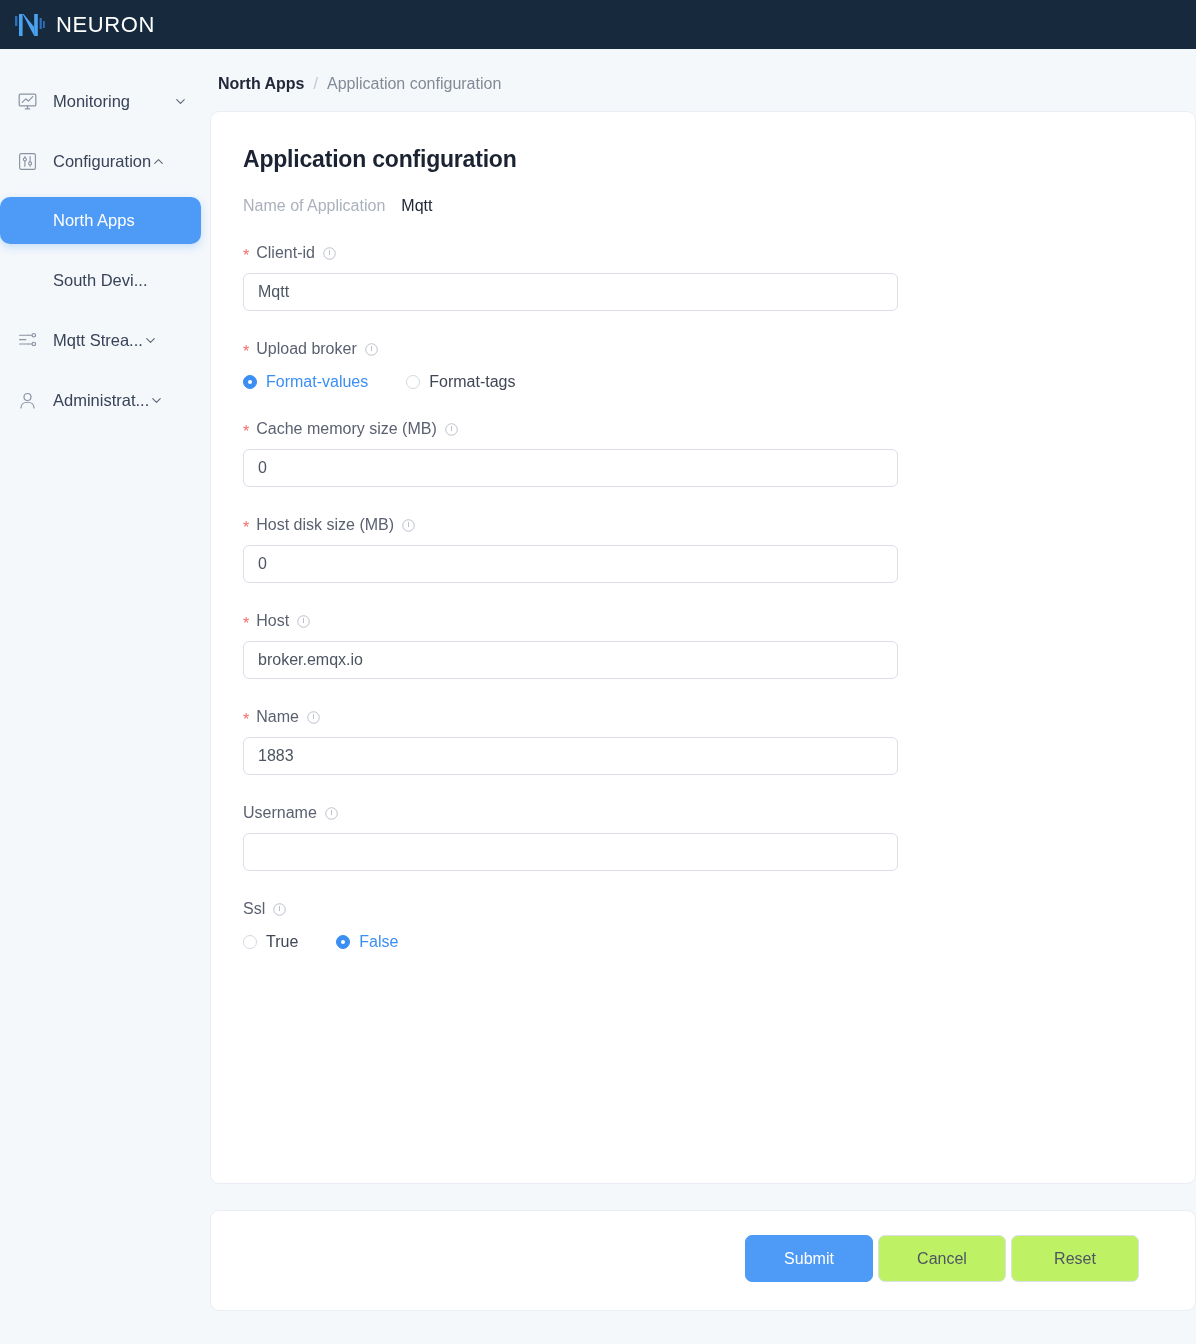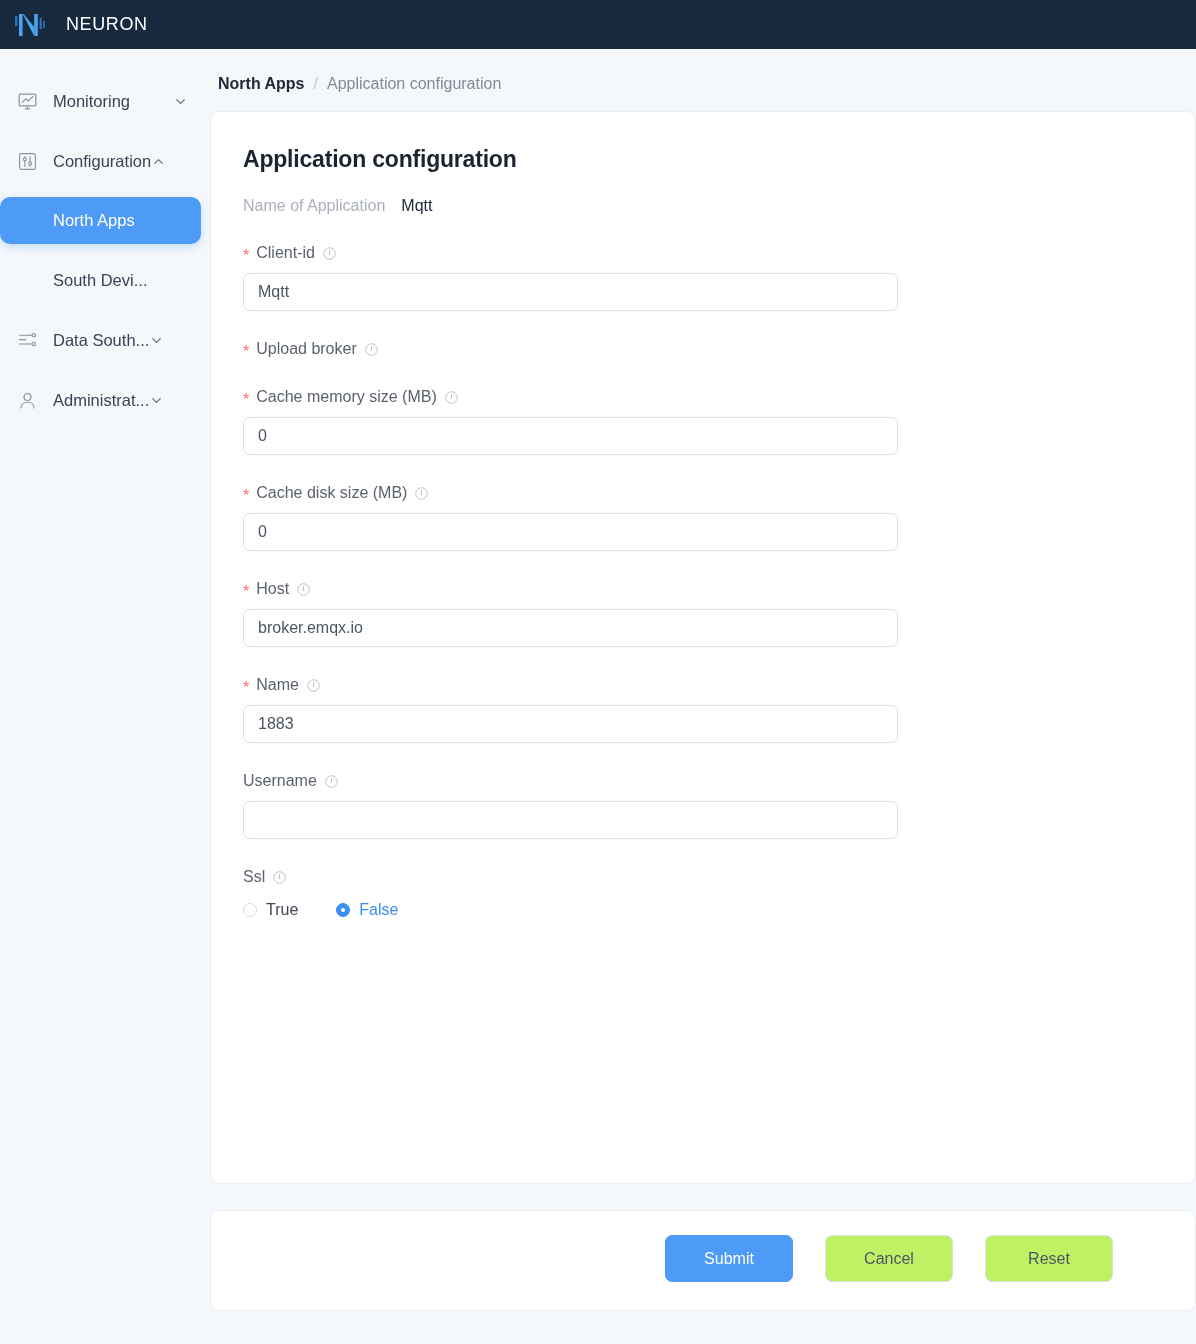--- a/index.html
+++ b/index.html
@@ -22,23 +22,23 @@
     position: relative;
     z-index: 5;
   }
   .logo-mark {
     width: 32px; height: 30px;
     display: flex; align-items: center;
     flex-shrink: 0;
   }
   .brand-name {
     color: #ffffff;
-    font-size: 18px;
+    font-size: 22px;
     letter-spacing: .6px;
-    margin-left: 20px;
+    margin-left: 10px;
   }
 
   
   .shell { display: flex; height: 1295px; }
 
   
   .sidebar {
     width: 210px;
     flex-shrink: 0;
     background: #f5f8fb;
@@ -108,24 +108,24 @@
 
   .card {
     background: #ffffff;
     border: 1px solid #eaeef4;
     border-radius: 9px;
     margin-right: 0px;
   }
   .card-main { padding: 34px 32px 40px 32px; min-height: 1073px; }
   .card-footer {
     margin-top: 26px;
-    padding: 24px 82px 28px 32px;
+    padding: 24px 56px 28px 32px;
     display: flex;
     justify-content: flex-end;
-    gap: 32px;
+    gap: 5px;
   }
 
   .page-title {
     font-size: 23px;
     font-weight: bold;
     color: #1b2231;
     letter-spacing: -.2px;
   }
 
   .appname-row {
@@ -278,21 +278,21 @@
         <svg width="21" height="21" viewBox="0 0 24 24" fill="none" stroke="currentColor" stroke-width="1.4" stroke-linecap="round">
           <line x1="3" y1="6" x2="13" y2="6"></line>
           <line x1="3" y1="11" x2="10" y2="11"></line>
           <line x1="3" y1="16" x2="13" y2="16"></line>
           <path d="M13 6 L17 6"></path>
           <path d="M13 16 L17 16"></path>
           <circle cx="19.2" cy="6" r="2"></circle>
           <circle cx="19.2" cy="16" r="2"></circle>
         </svg>
       </span>
-      <span class="nav-label">Data South...</span>
+      <span class="nav-label">Mqtt Strea...</span>
       <span class="nav-caret tight">
         <svg width="15" height="15" viewBox="0 0 24 24" fill="none" stroke="currentColor" stroke-width="1.8" stroke-linecap="round" stroke-linejoin="round">
             <polyline points="6,9 12,15 18,9"></polyline>
           </svg>
       </span>
     </div>
 
     <div class="nav-row">
       <span class="nav-icon">
         <svg width="21" height="21" viewBox="0 0 24 24" fill="none" stroke="currentColor" stroke-width="1.4">
@@ -344,40 +344,50 @@
         <div class="field-label">
           <span class="req-star">*</span>
           <span>Upload broker</span>
           <span class="info-ico">
             <svg width="15" height="15" viewBox="0 0 24 24" fill="none" stroke="currentColor" stroke-width="1.5">
                 <circle cx="12" cy="12" r="9.2"></circle>
                 <line x1="12" y1="7" x2="12" y2="14" stroke-linecap="round"></line>
               </svg>
           </span>
         </div>
+        <div class="radio-group">
+          <div class="radio-opt on">
+            <span class="dot"></span>
+            <span class="radio-label">Format-values</span>
+          </div>
+          <div class="radio-opt">
+            <span class="dot"></span>
+            <span class="radio-label">Format-tags</span>
+          </div>
+        </div>
       </div>
 
       <div class="field">
         <div class="field-label">
           <span class="req-star">*</span>
           <span>Cache memory size (MB)</span>
           <span class="info-ico">
             <svg width="15" height="15" viewBox="0 0 24 24" fill="none" stroke="currentColor" stroke-width="1.5">
                 <circle cx="12" cy="12" r="9.2"></circle>
                 <line x1="12" y1="7" x2="12" y2="14" stroke-linecap="round"></line>
               </svg>
           </span>
         </div>
         <input class="text-input" type="text" value="0" style="">
       </div>
 
       <div class="field">
         <div class="field-label">
           <span class="req-star">*</span>
-          <span>Cache disk size (MB)</span>
+          <span>Host disk size (MB)</span>
           <span class="info-ico">
             <svg width="15" height="15" viewBox="0 0 24 24" fill="none" stroke="currentColor" stroke-width="1.5">
                 <circle cx="12" cy="12" r="9.2"></circle>
                 <line x1="12" y1="7" x2="12" y2="14" stroke-linecap="round"></line>
               </svg>
           </span>
         </div>
         <input class="text-input" type="text" value="0" style="">
       </div>
 

